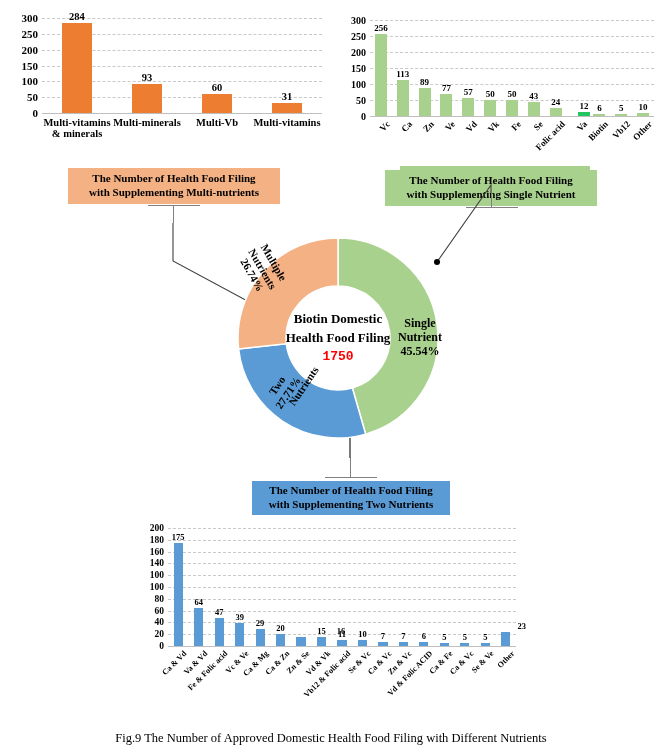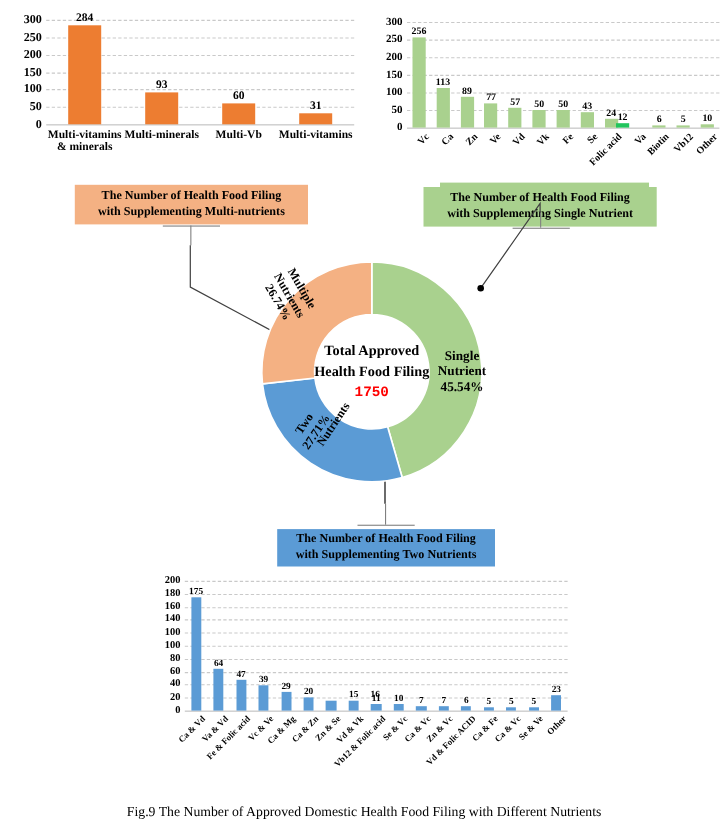--- a/index.html
+++ b/index.html
@@ -135,21 +135,21 @@
         </div>
         <div class="xlab rot" style="font-size: 9px; top: 99px; left: 146px; transform-origin: left top; transform: rotate(-45deg) translate(-100%, 0px);">Fe</div>
         <div class="bar" style="left: 157.838px; width: 12.0154px; height: 13.76px; background: rgb(169, 209, 142);">
           <div class="barval" style="font-size: 9px;">43</div>
         </div>
         <div class="xlab rot" style="font-size: 9px; top: 99px; left: 167.846px; transform-origin: left top; transform: rotate(-45deg) translate(-100%, 0px);">Se</div>
         <div class="bar" style="left: 179.685px; width: 12.0154px; height: 7.68px; background: rgb(169, 209, 142);">
           <div class="barval" style="font-size: 9px;">24</div>
         </div>
         <div class="xlab rot" style="font-size: 9px; top: 99px; left: 189.692px; transform-origin: left top; transform: rotate(-45deg) translate(-100%, 0px);">Folic acid</div>
-        <div class="bar" style="left: 190px; width: 12.0154px; height: 3.84px; background: #22c55e;">
+        <div class="bar" style="left: 208px; width: 12.0154px; height: 3.84px; background: #22c55e;">
           <div class="barval" style="font-size: 9px;">12</div>
         </div>
         <div class="xlab rot" style="font-size: 9px; top: 99px; left: 211.538px; transform-origin: left top; transform: rotate(-45deg) translate(-100%, 0px);">Va</div>
         <div class="bar" style="left: 223.377px; width: 12.0154px; height: 1.92px; background: rgb(169, 209, 142);">
           <div class="barval" style="font-size: 9px;">6</div>
         </div>
         <div class="xlab rot" style="font-size: 9px; top: 99px; left: 233.385px; transform-origin: left top; transform: rotate(-45deg) translate(-100%, 0px);">Biotin</div>
         <div class="bar" style="left: 245.223px; width: 12.0154px; height: 1.6px; background: rgb(169, 209, 142);">
           <div class="barval" style="font-size: 9px;">5</div>
         </div>
@@ -201,21 +201,21 @@
 <div class="dot" style="left:347px;top:417px;"></div>
 
 <div id="donut-wrap" style="left:238px;top:218px;width:200px;height:240px;">
   <svg id="donut-svg" viewBox="0 0 200 240" style="width:200px;height:240px;overflow:visible;">
       <path d="M 100 20 A 100 100 0 0 1 127.630173275083 216.10709403987246 L 114.36769010304316 169.97568890073367 A 52 52 0 0 0 100 68 Z" fill="#A9D18E" stroke="#ffffff" stroke-width="1.5"></path>
       <path d="M 127.630173275083 216.10709403987246 A 100 100 0 0 1 0.5988640304991577 130.92767898379182 L 48.31140929585956 125.68239307157175 A 52 52 0 0 0 114.36769010304316 169.97568890073367 Z" fill="#5B9BD5" stroke="#ffffff" stroke-width="1.5"></path>
       <path d="M 0.5988640304991577 130.92767898379182 A 100 100 0 0 1 99.99999999999999 20 L 99.99999999999999 68 A 52 52 0 0 0 48.31140929585956 125.68239307157175 Z" fill="#F4B183" stroke="#ffffff" stroke-width="1.5"></path>
     </svg>
 
   <div class="donut-center" style="font-size:13px;">
-    <div>Total Approved</div>
+    <div>Biotin Domestic</div>
     <div>Health Food Filing</div>
     <div class="total">1750</div>
   </div>
 </div>
 
 <div class="seg-label" style="left:398px;top:317px;font-size:12px;">
   <div>Single</div>
   <div>Nutrient</div>
   <div>45.54%</div>
 </div>
@@ -317,20 +317,20 @@
         <div class="xlab rot" style="font-size: 8px; top: 121px; left: 280.353px; transform-origin: left top; transform: rotate(-45deg) translate(-100%, 0px);">Ca &amp; Fe</div>
         <div class="bar" style="left: 292.218px; width: 9.21176px; height: 2.95px; background: rgb(91, 155, 213);">
           <div class="barval" style="font-size: 8.5px;">5</div>
         </div>
         <div class="xlab rot" style="font-size: 8px; top: 121px; left: 300.824px; transform-origin: left top; transform: rotate(-45deg) translate(-100%, 0px);">Ca &amp; Vc</div>
         <div class="bar" style="left: 312.688px; width: 9.21176px; height: 2.95px; background: rgb(91, 155, 213);">
           <div class="barval" style="font-size: 8.5px;">5</div>
         </div>
         <div class="xlab rot" style="font-size: 8px; top: 121px; left: 321.294px; transform-origin: left top; transform: rotate(-45deg) translate(-100%, 0px);">Se &amp; Ve</div>
         <div class="bar" style="left: 333.159px; width: 9.21176px; height: 13.57px; background: rgb(91, 155, 213);">
-          <div class="barval" style="font-size: 8.5px;">23</div>
+          <div class="barval" style="font-size: 8.5px; margin-left: 16px;">23</div>
         </div>
         <div class="xlab rot" style="font-size: 8px; top: 121px; left: 341.765px; transform-origin: left top; transform: rotate(-45deg) translate(-100%, 0px);">Other</div>
       </div>
   </div>
 </div>
 
 <div class="caption" style="left:0;top:731px;font-size:12.5px;">Fig.9 The Number of Approved Domestic Health Food Filing with Different Nutrients</div>
 
 </body></html>

